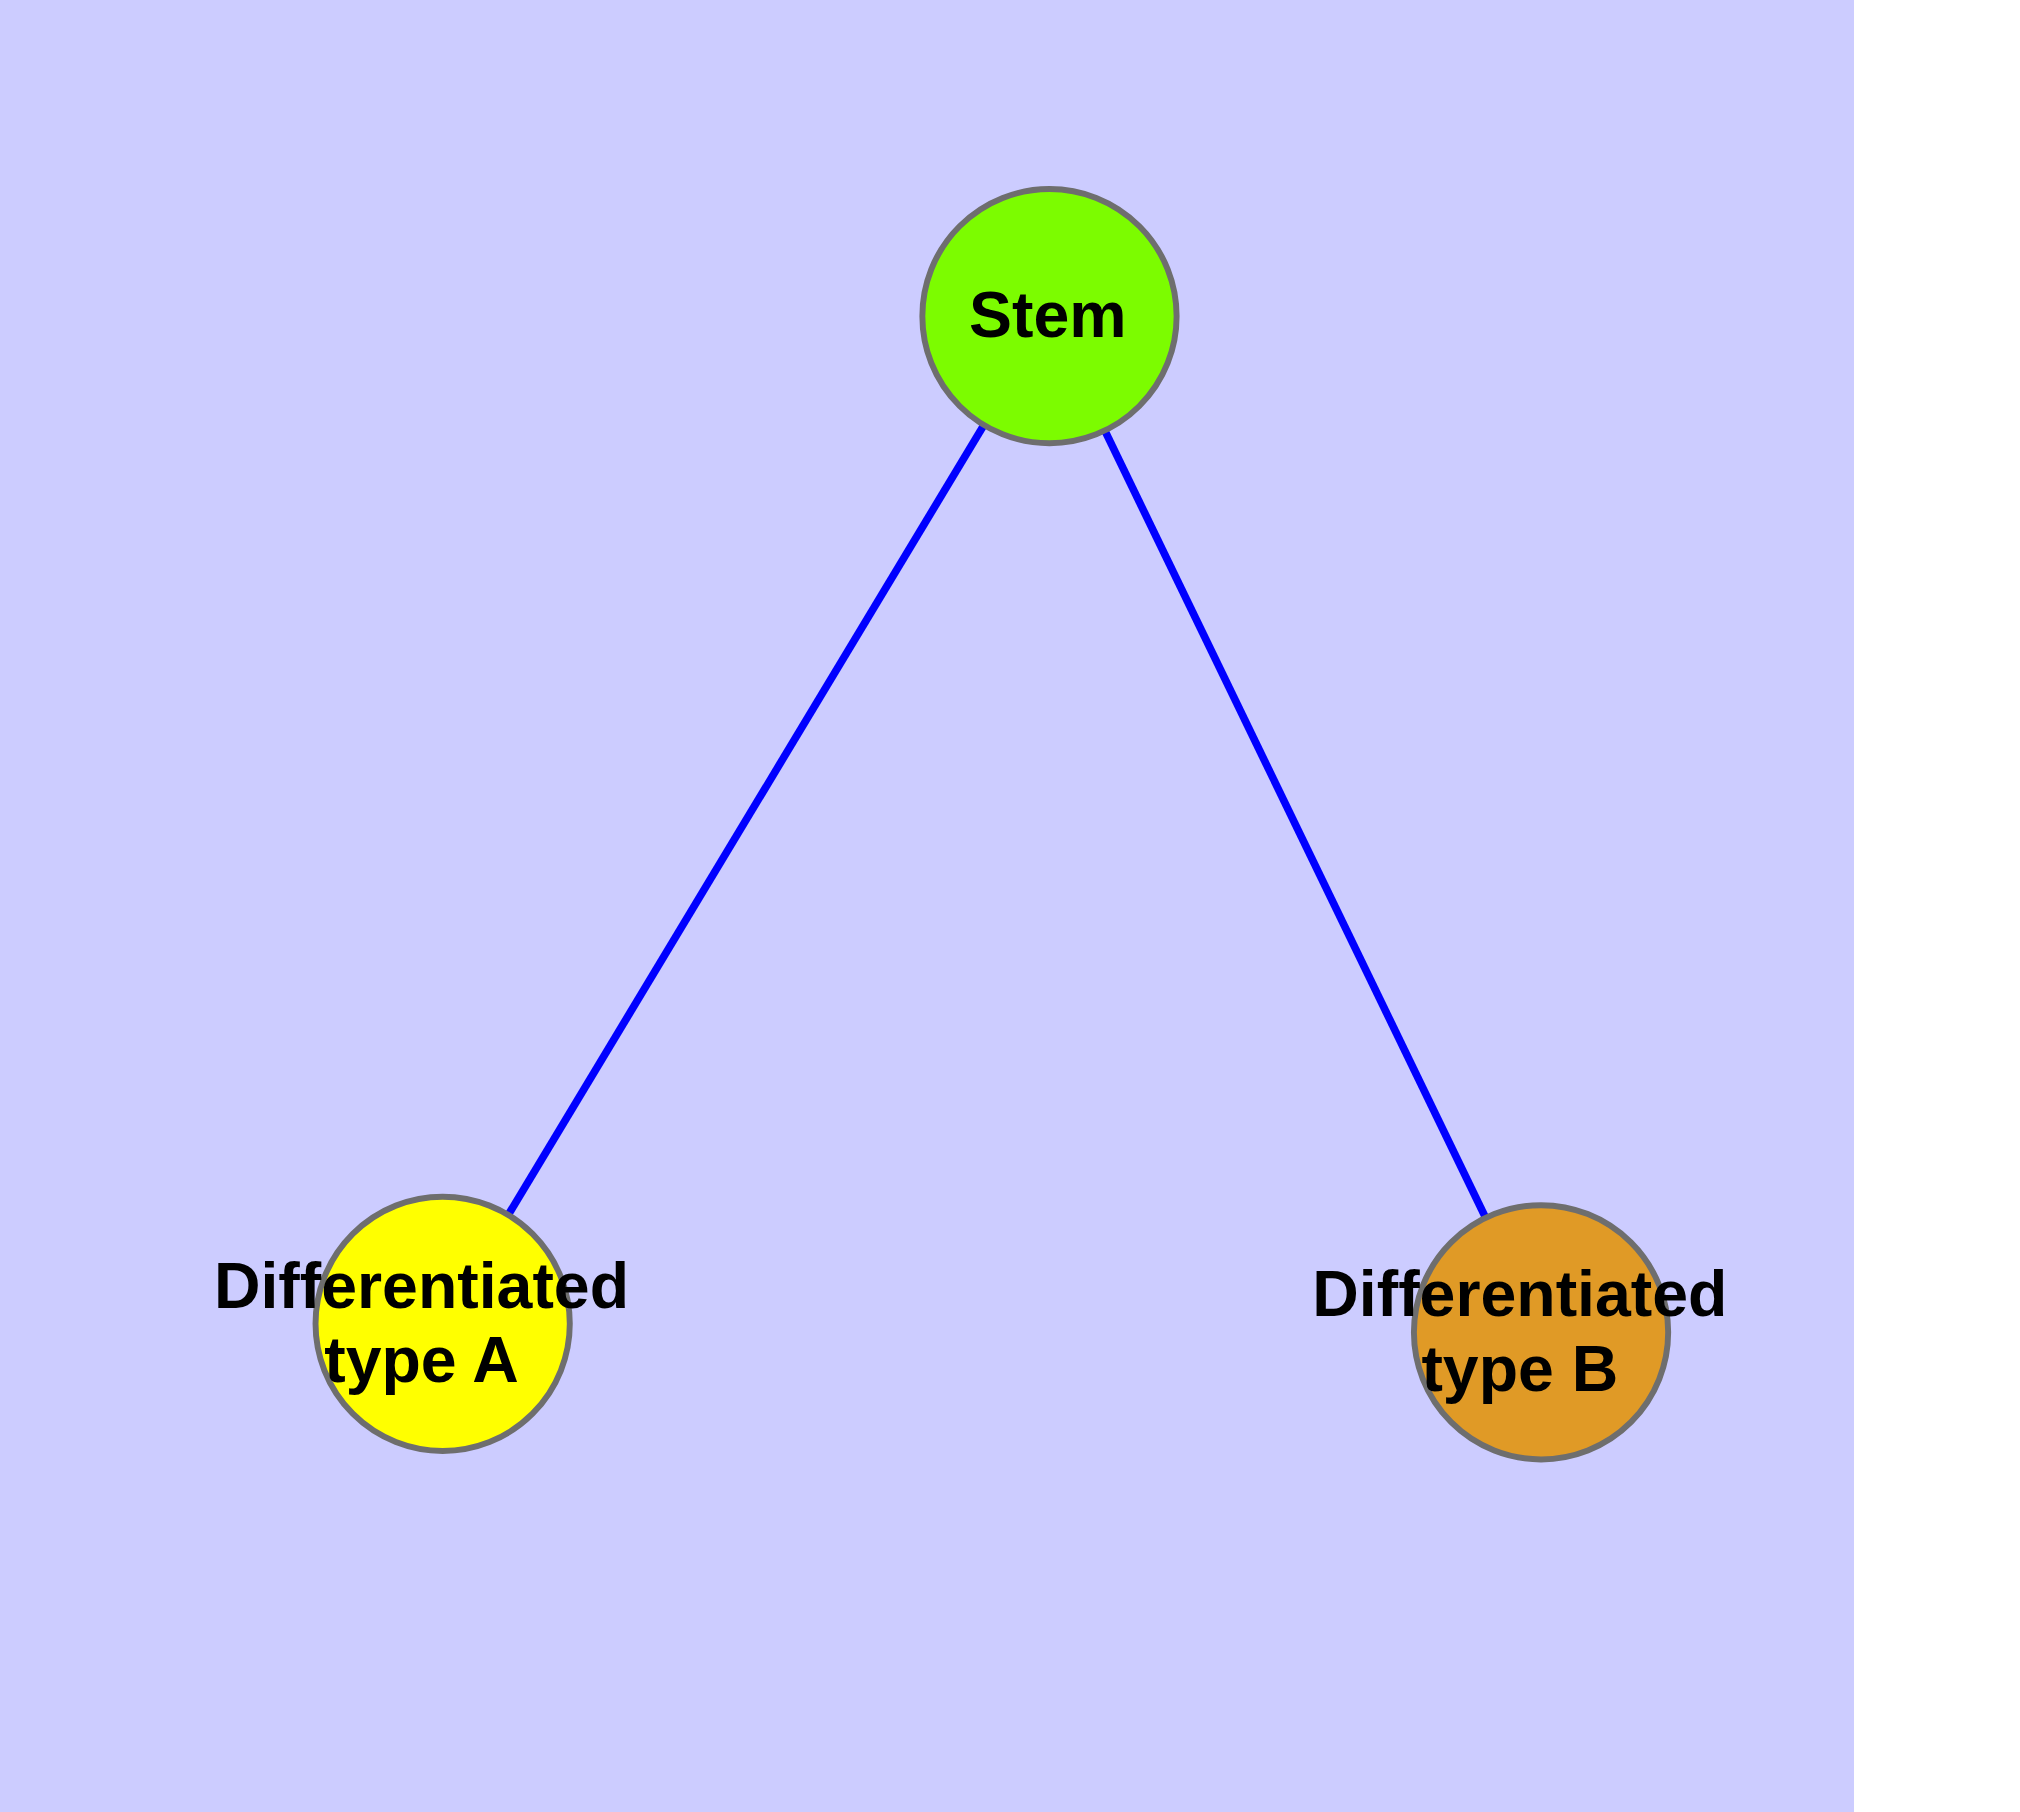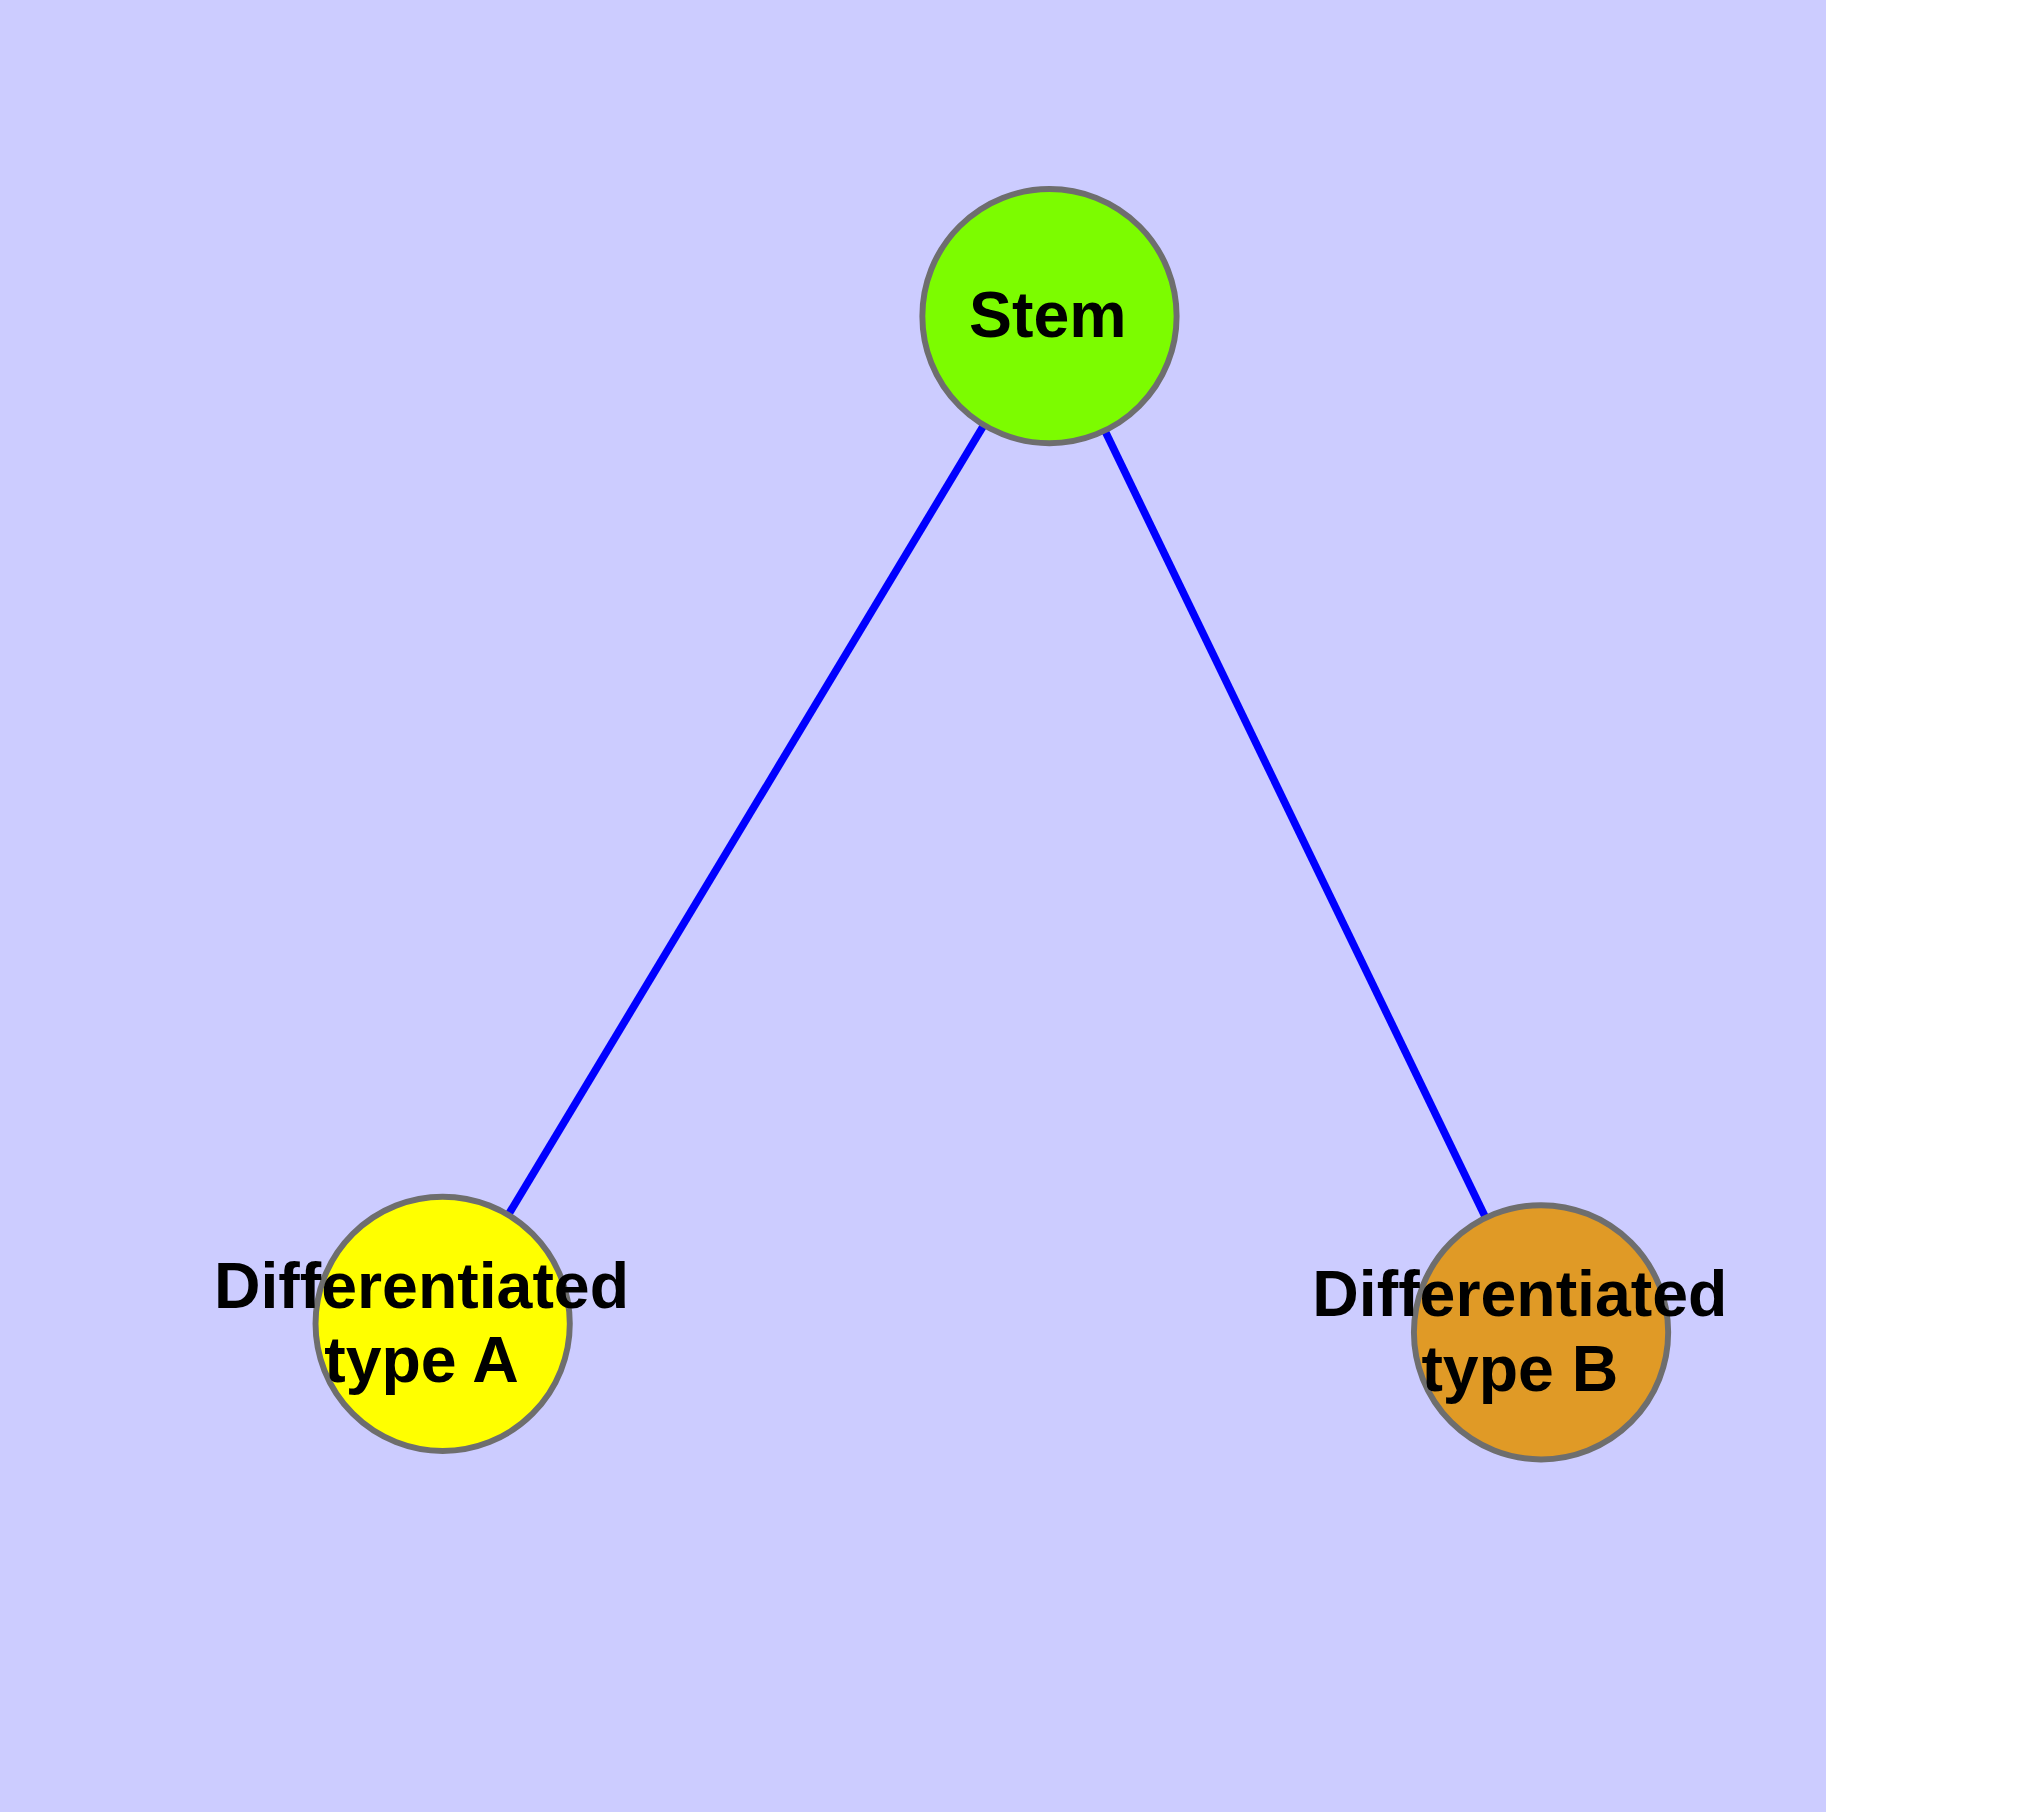--- a/index.html
+++ b/index.html
@@ -7,20 +7,21 @@
     margin: 0;
     padding: 0;
     background: #ffffff;
   }
   #canvas {
     position: relative;
     width: 1826px;
     height: 1812px;
     overflow: hidden;
     font-family: "Liberation Sans", "DejaVu Sans", sans-serif;
+    padding-left: 28px;
   }
   #graph-svg {
     position: absolute;
     top: 0;
     left: 0;
     width: 2021px;
     height: 1812px;
     display: block;
   }
   .node-label {

